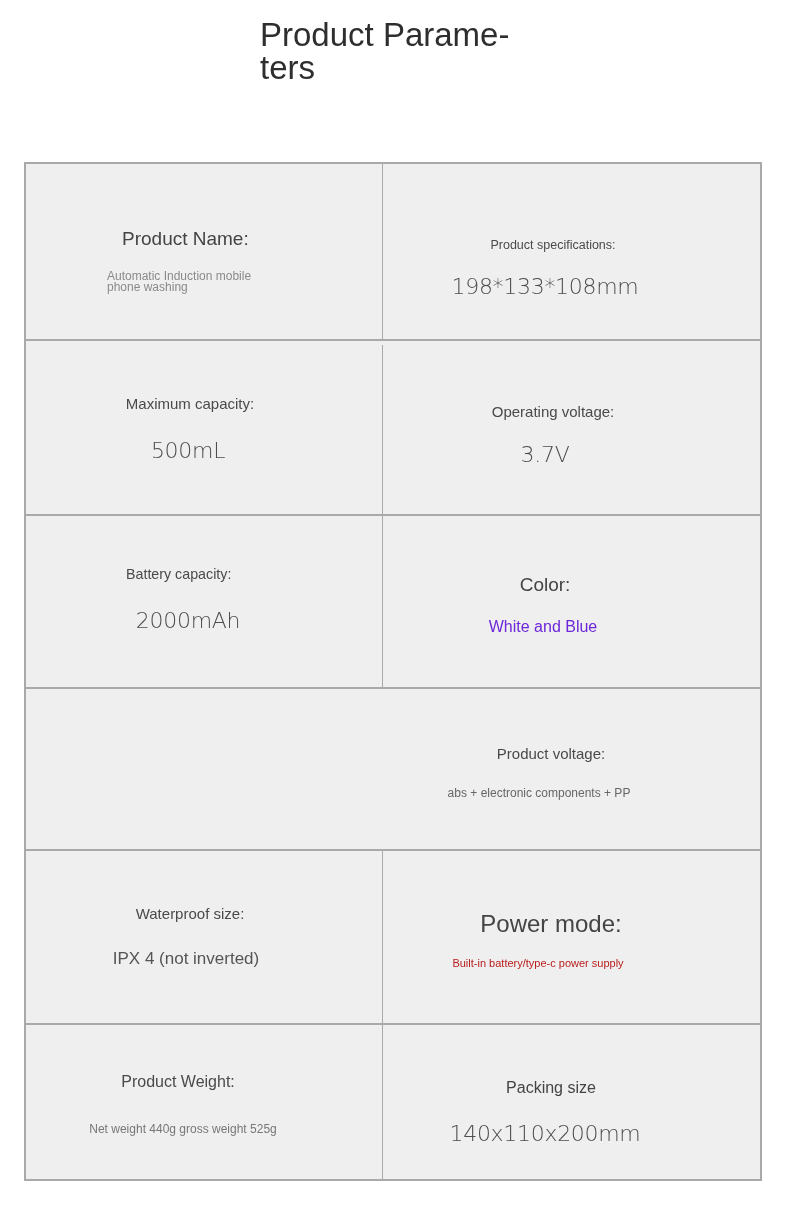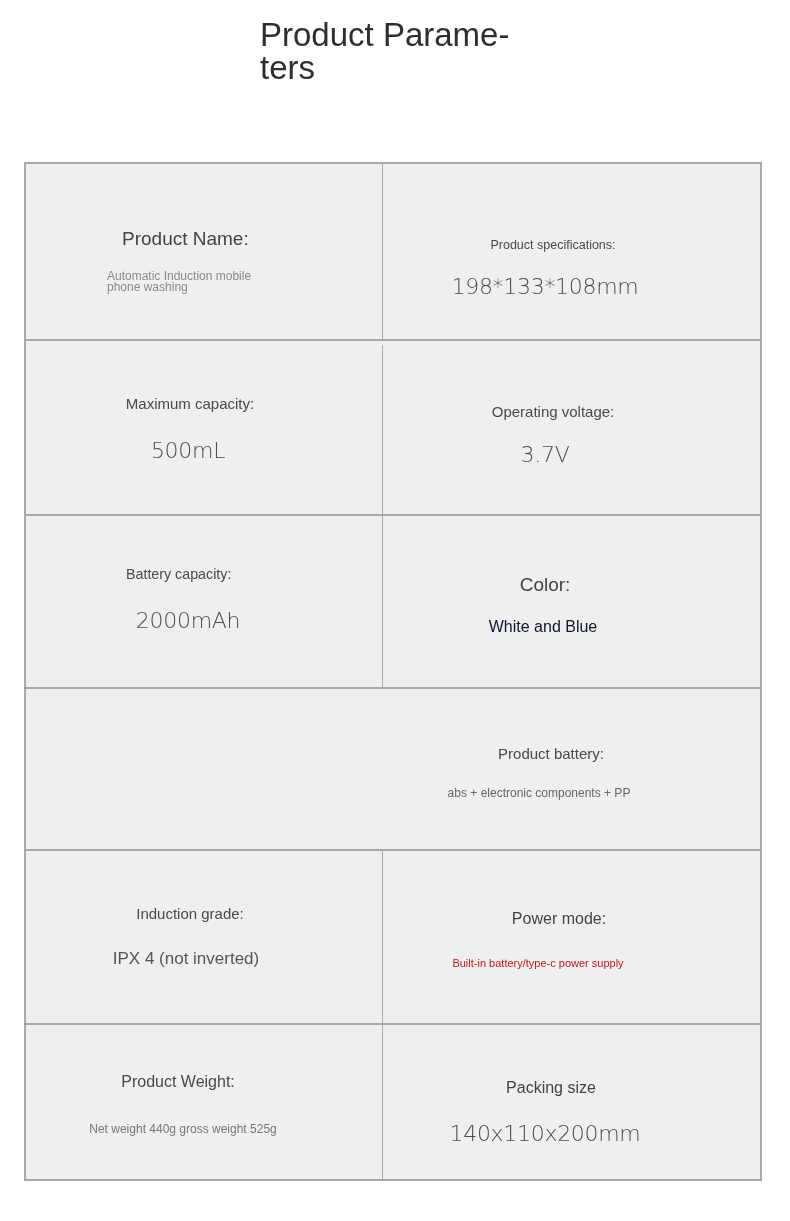--- a/index.html
+++ b/index.html
@@ -54,21 +54,21 @@
     .t {
       position: absolute;
       white-space: nowrap;
       font-family: "Liberation Sans", sans-serif;
     }
     .t.c { transform: translateX(-50%); text-align: center; }
     .lbl-lg { font-size: 19px; color: #444444; }
     .lbl-md { font-size: 15px; color: #4a4a4a; }
     .lbl-sm { font-size: 12.5px; color: #4a4a4a; }
     .val-num { font-size: 22px; color: #4d4d4d; font-family: "DejaVu Sans", sans-serif; font-weight: 300; letter-spacing: -0.3px; }
-    .val-md { font-size: 16px; color: #0f172a; }
+    .val-md { font-size: 16px; color: #6d28d9; }
     .val-sm { font-size: 12px; color: #666666; }
     .val-gray { font-size: 11px; color: #b91c1c; }
     .val-ml { font-size: 12px; color: #8a8a8a; line-height: 11px; white-space: normal; width: 170px; }
     .cond { transform: scaleX(0.92); transform-origin: left top; }
   </style>
 </head>
 <body>
 
 <div class="title">
   <div>Product Parame-</div>
@@ -105,32 +105,32 @@
       <span class="t c val-num" style="left:162px;top:92px;">2000mAh</span>
     </div>
     <div class="cell right">
       <span class="t c lbl-lg" style="left:162px;top:58px;">Color:</span>
       <span class="t c val-md" style="left:160px;top:102px;">White and Blue</span>
     </div>
   </div>
 
   <div class="row" style="top:525px;height:162px;">
     <div class="cell right">
-      <span class="t c lbl-md" style="left:168px;top:56px;">Product battery:</span>
+      <span class="t c lbl-md" style="left:168px;top:56px;">Product voltage:</span>
       <span class="t c val-sm" style="left:156px;top:97px;">abs + electronic components + PP</span>
     </div>
   </div>
 
   <div class="row" style="top:687px;height:174px;">
     <div class="cell left">
-      <span class="t c lbl-md" style="left:164px;top:54px;">Induction grade:</span>
+      <span class="t c lbl-md" style="left:164px;top:54px;">Waterproof size:</span>
       <span class="t c val-md" style="left:160px;top:98px;font-size:17px;color:#555;">IPX 4 (not inverted)</span>
     </div>
     <div class="cell right">
-      <span class="t c lbl-lg" style="left:176px;top:59px;font-size:16px;">Power mode:</span>
+      <span class="t c lbl-lg" style="left:168px;top:59px;font-size:24px;">Power mode:</span>
       <span class="t c val-gray" style="left:155px;top:106px;">Built-in battery/type-c power supply</span>
     </div>
   </div>
 
   <div class="row last" style="top:861px;height:156px;">
     <div class="cell left">
       <span class="t c lbl-md" style="left:152px;top:48px;font-size:16px;color:#4a4a4a;">Product Weight:</span>
       <span class="t c val-sm" style="left:157px;top:97px;color:#777;">Net weight 440g gross weight 525g</span>
     </div>
     <div class="cell right">

